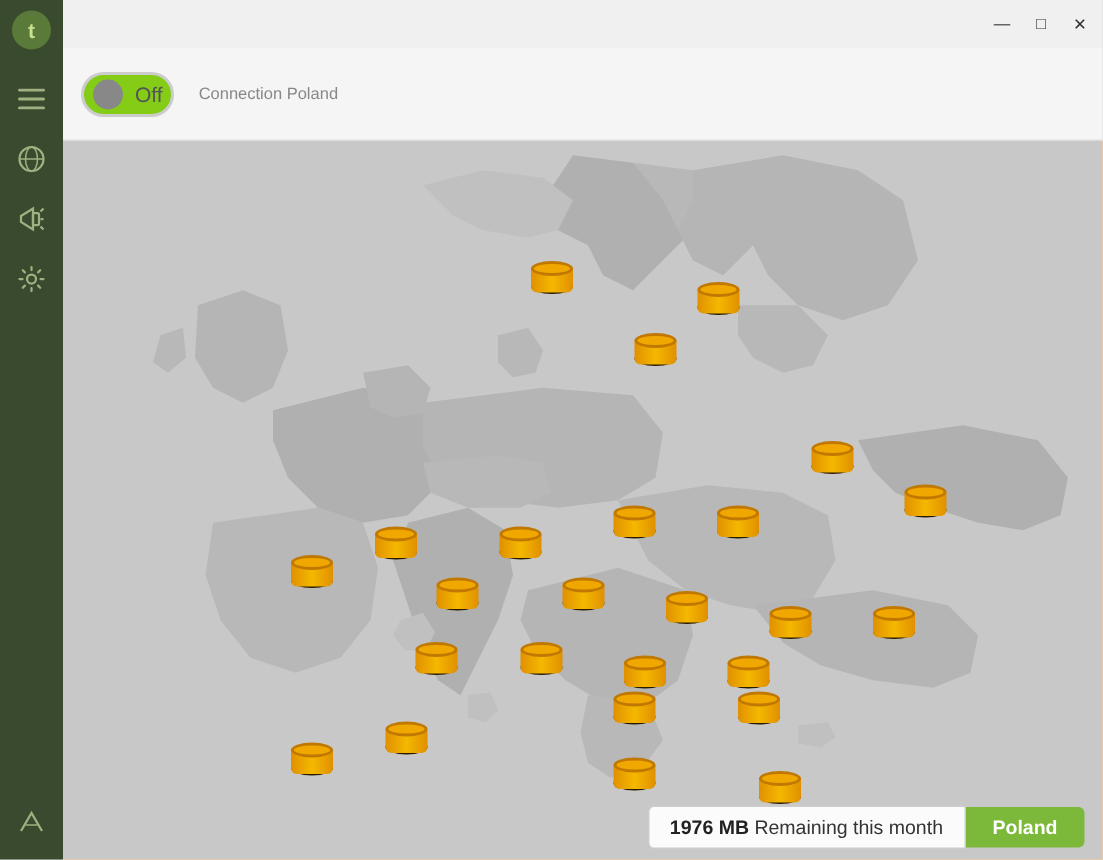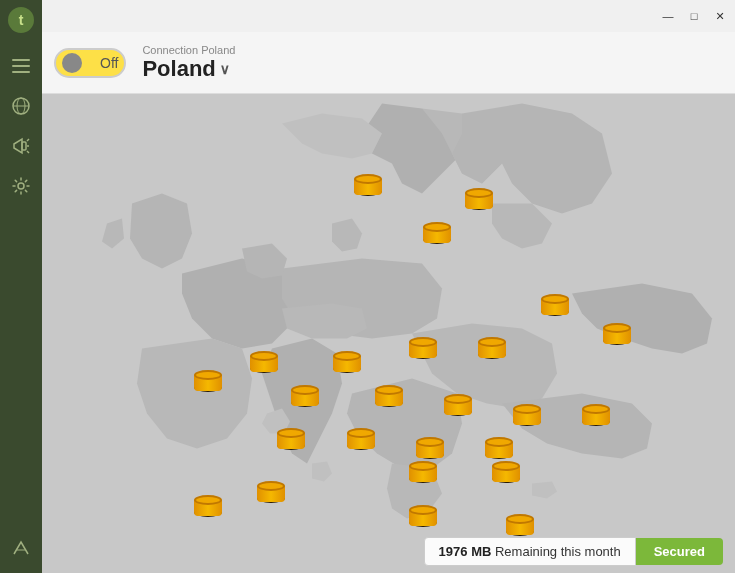--- a/index.html
+++ b/index.html
@@ -71,25 +71,25 @@
       align-items: center;
       background: #f5f5f5;
       padding: 8px 12px;
       height: 62px;
       flex-shrink: 0;
       border-bottom: 1px solid #ddd;
     }
     .toggle-wrapper {
       display: flex;
       align-items: center;
-      background: #fde047;
+      background: #84cc16;
       border: 2px solid #ccc;
       border-radius: 20px;
       padding: 3px 6px;
-      gap: 18px;
+      gap: 8px;
       cursor: pointer;
       margin-right: 16px;
     }
     .toggle-knob {
       width: 20px; height: 20px;
       background: #888;
       border-radius: 50%;
     }
     .toggle-label {
       font-size: 14px;
@@ -271,24 +271,20 @@
     </div>
   </div>
 
   <div class="header">
     <div class="toggle-wrapper">
       <div class="toggle-knob"></div>
       <span class="toggle-label">Off</span>
     </div>
     <div class="connection-info">
       <span class="connection-status">Connection Poland</span>
-      <span class="connection-country">
-        <span>Poland</span>
-        <span class="chevron-down">∨</span>
-      </span>
     </div>
   </div>
 
   <div class="map-area">
 
     <svg class="map-svg" viewBox="0 0 693 480" preserveAspectRatio="xMidYMid slice" xmlns="http://www.w3.org/2000/svg">
 
       <rect width="693" height="480" fill="#c8c8c8"></rect>
 
       <path d="M340,10 L380,15 L410,30 L420,60 L400,80 L380,100 L360,90 L350,70 L330,60 L320,40 Z" fill="#b0b0b0"></path>
@@ -508,17 +504,17 @@
       <div class="drum-body"></div>
       <div class="drum-bottom"></div>
     </div>
   </div>
       </div>
 
     <div class="statusbar">
       <div class="status-info">
         <strong>1976 MB</strong><span> Remaining this month</span>
       </div>
-      <button class="upgrade-btn">Secured</button>
+      <button class="upgrade-btn">Poland</button>
     </div>
   </div>
 
 </div>
 
 </body></html>

